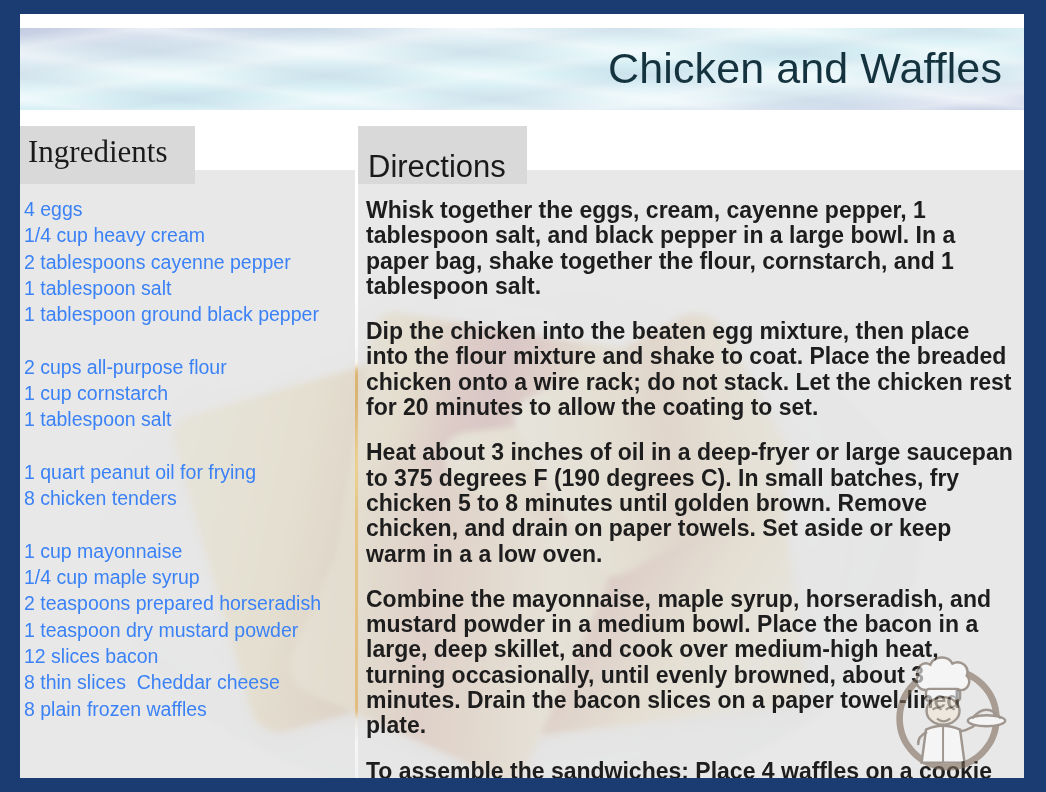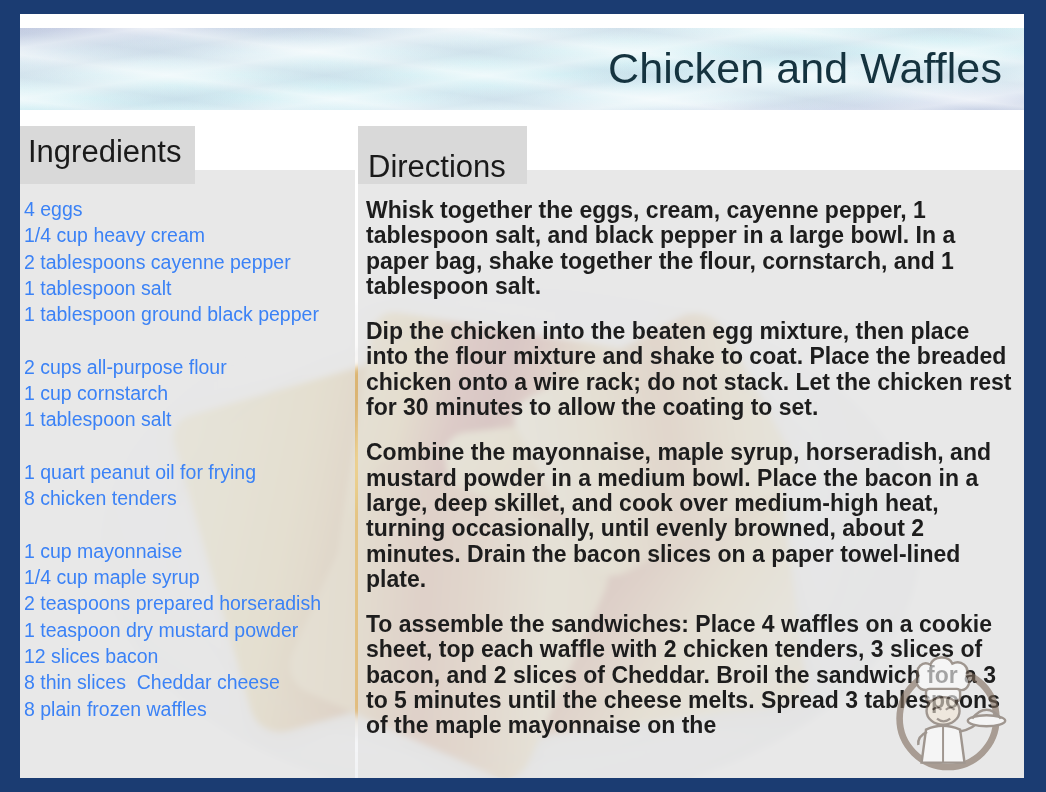--- a/index.html
+++ b/index.html
@@ -194,21 +194,21 @@
     z-index: 4;
     color: #1a1a1a;
     font-size: 31px;
     line-height: 1;
     white-space: nowrap;
   }
 
   
   #ing-tab  { left: 0;   top: 112px; width: 175px; height: 58px; }
   #ing-body { left: 0;   top: 156px; width: 335px; height: 608px; }
-  #ing-head { left: 8px; top: 122px; }
+  #ing-head { left: 8px; top: 122px; font-family: Liberation Serif, serif; }
   #ing-list {
     position: absolute;
     left: 4px;
     top: 182px;
     width: 338px;
     z-index: 5;
     font-size: 19.5px;
     line-height: 26.3px;
     color: #3b82f6;
     white-space: pre-wrap;
@@ -301,22 +301,23 @@
 1 teaspoon dry mustard powder
 12 slices bacon
 8 thin slices  Cheddar cheese
 8 plain frozen waffles</div>
 
     <div class="panel-body" id="dir-body"></div>
     <div class="panel-tab" id="dir-tab"></div>
     <div class="panel-head" id="dir-head">Directions</div>
     <div id="dir-text">
       <p>Whisk together the eggs, cream, cayenne pepper, 1 tablespoon salt, and black pepper in a large bowl.  In a paper bag, shake together the flour, cornstarch, and 1 tablespoon salt.</p>
-      <p>Dip the chicken into the beaten egg mixture, then place into the flour mixture and shake to coat.  Place the breaded chicken onto a wire rack; do not stack. Let the chicken rest for 30 minutes to allow the coating to set.</p>
-      <p>Combine the mayonnaise, maple syrup, horseradish, and mustard powder in a medium bowl. Place the bacon in a large, deep skillet, and cook over medium-high heat, turning occasionally, until evenly browned, about 2 minutes. Drain the bacon slices on a paper towel-lined plate.</p>
+      <p>Dip the chicken into the beaten egg mixture, then place into the flour mixture and shake to coat.  Place the breaded chicken onto a wire rack; do not stack. Let the chicken rest for 20 minutes to allow the coating to set.</p>
+      <p>Heat about 3 inches of oil in a deep-fryer or large saucepan to 375 degrees F (190 degrees C). In small batches, fry chicken 5 to 8 minutes until golden brown. Remove chicken, and drain on paper towels. Set aside or keep warm in a a low oven.</p>
+      <p>Combine the mayonnaise, maple syrup, horseradish, and mustard powder in a medium bowl. Place the bacon in a large, deep skillet, and cook over medium-high heat, turning occasionally, until evenly browned, about 3 minutes. Drain the bacon slices on a paper towel-lined plate.</p>
       <p>To assemble the sandwiches: Place 4 waffles on a cookie sheet, top each waffle with 2 chicken tenders, 3 slices of bacon, and 2 slices of Cheddar.  Broil the sandwich for a 3 to 5 minutes until the cheese melts.  Spread 3 tablespoons of the maple mayonnaise on the</p>
     </div>
 
     <svg id="chef-logo" viewBox="0 0 120 120">
       <circle cx="60" cy="66" r="44" fill="none" stroke="#7d6a5a" stroke-width="6"></circle>
 
       <path d="M40 40 C33 40 29 33 33 27 C30 20 37 13 44 17 C47 9 60 8 64 16
                C72 12 80 19 77 27 C82 32 78 41 71 40 Z" fill="#fdfdfd" stroke="#6f6054" stroke-width="2.2"></path>
       <rect x="40" y="39" width="31" height="11" rx="3" fill="#fdfdfd" stroke="#6f6054" stroke-width="2.2"></rect>
 

